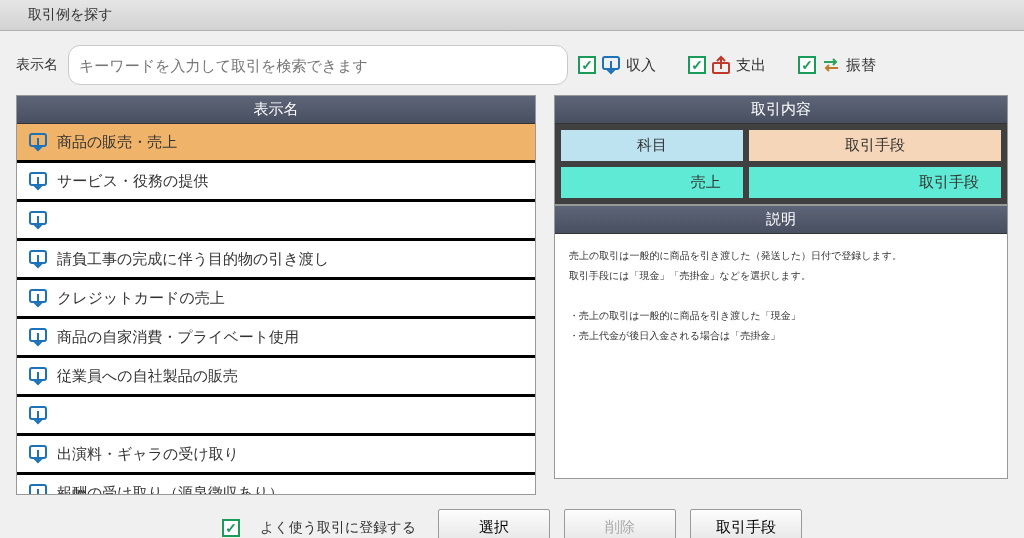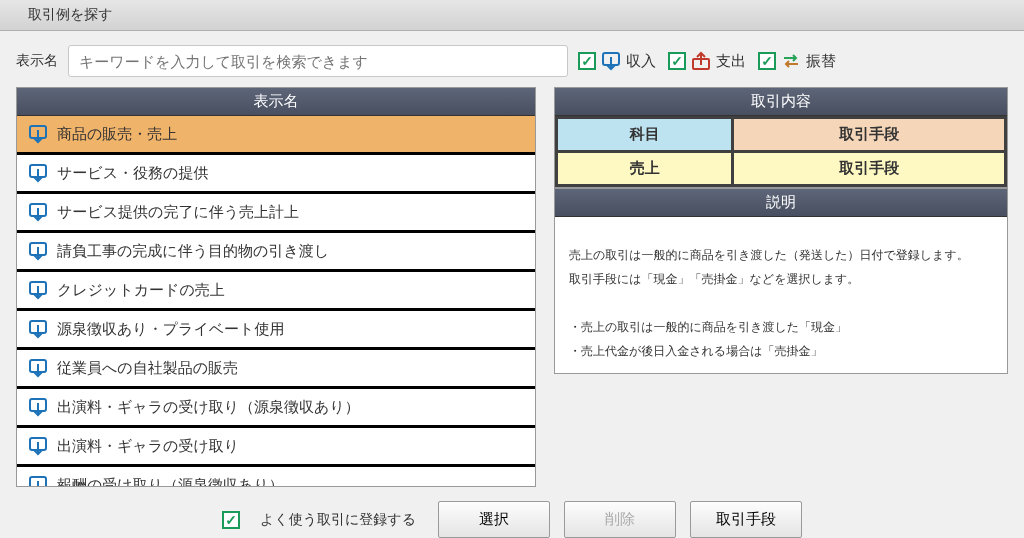--- a/index.html
+++ b/index.html
@@ -21,30 +21,30 @@
 }
 .topbar {
   display: flex;
   align-items: center;
   padding: 14px 16px 10px 16px;
   gap: 10px;
 }
 .topbar label { font-size: 14px; }
 .search-input {
   flex: 1;
-  height: 32px;
+  height: 40px;
   padding: 12px 10px;
   border: 1px solid #c9c9c9;
-  border-radius: 3px;
+  border-radius: 12px;
   font-size: 15px;
   color: #999;
   background: #fff;
   max-width: 500px;
 }
-.type-checks { display: flex; gap: 12px; align-items: center; }
+.type-checks { display: flex; gap: 32px; align-items: center; }
 .type-check { display: flex; align-items: center; gap: 4px; font-size: 15px; cursor: pointer; }
 .cbx {
   width: 18px; height: 18px;
   border: 2px solid #1a9b5a;
   display: inline-flex;
   align-items: center; justify-content: center;
   background: #fff;
 }
 .cbx.checked::after {
   content: "✓";
@@ -90,35 +90,35 @@
   padding: 8px 10px;
   border-bottom: 3px solid #000000;
   cursor: pointer;
   font-size: 15px;
 }
 .row.selected { background: #f0b36a; }
 .row-icon { width: 22px; height: 20px; flex-shrink: 0; }
 
 .detail-table { width: 100%; border-collapse: collapse; }
 .detail-table th, .detail-table td {
-  border: 3px solid #404040;
-  padding: 6px 11px;
+  border: 6px solid #404040;
+  padding: 6px 22px;
   text-align: center;
-  font-weight: bold;
+  font-weight: normal;
   font-size: 15px;
 }
 .detail-table th.subject-h { background: #bee3f0; }
 .detail-table th.method-h { background: #f6d6b8; }
-.detail-table td { background: #fef9c3; text-align: center; }
+.detail-table td { background: #5eead4; text-align: right; }
 
 .desc-body {
-  padding: 26px 14px;
+  padding: 12px 14px;
   line-height: 2;
-  font-size: 12px;
-  height: 156px;
+  font-size: 10px;
+  height: 244px;
   overflow-y: scroll;
 }
 .desc-body::-webkit-scrollbar { width: 16px; }
 .desc-body::-webkit-scrollbar-track { background: #e8e8e8; border-left: 1px solid #ccc; }
 .desc-body::-webkit-scrollbar-thumb { background: #bcbcbc; border: 1px solid #999; border-radius: 2px; }
 
 .footer {
   display: flex;
   align-items: center;
   justify-content: center;
@@ -201,51 +201,49 @@
           <div class="row">
             <svg class="row-icon" viewBox="0 0 22 20">
               <use href="#income-ic"></use>
             </svg>
             <span>サービス・役務の提供</span>
           </div>
           <div class="row">
             <svg class="row-icon" viewBox="0 0 22 20">
               <use href="#income-ic"></use>
             </svg>
-            <span>サービス提供の完了に伴う売上計上</span>
           </div>
           <div class="row">
             <svg class="row-icon" viewBox="0 0 22 20">
               <use href="#income-ic"></use>
             </svg>
             <span>請負工事の完成に伴う目的物の引き渡し</span>
           </div>
           <div class="row">
             <svg class="row-icon" viewBox="0 0 22 20">
               <use href="#income-ic"></use>
             </svg>
             <span>クレジットカードの売上</span>
           </div>
           <div class="row">
             <svg class="row-icon" viewBox="0 0 22 20">
               <use href="#income-ic"></use>
             </svg>
-            <span>源泉徴収あり・プライベート使用</span>
+            <span>商品の自家消費・プライベート使用</span>
           </div>
           <div class="row">
             <svg class="row-icon" viewBox="0 0 22 20">
               <use href="#income-ic"></use>
             </svg>
             <span>従業員への自社製品の販売</span>
           </div>
           <div class="row">
             <svg class="row-icon" viewBox="0 0 22 20">
               <use href="#income-ic"></use>
             </svg>
-            <span>出演料・ギャラの受け取り（源泉徴収あり）</span>
           </div>
           <div class="row">
             <svg class="row-icon" viewBox="0 0 22 20">
               <use href="#income-ic"></use>
             </svg>
             <span>出演料・ギャラの受け取り</span>
           </div>
           <div class="row">
             <svg class="row-icon" viewBox="0 0 22 20">
               <use href="#income-ic"></use>

